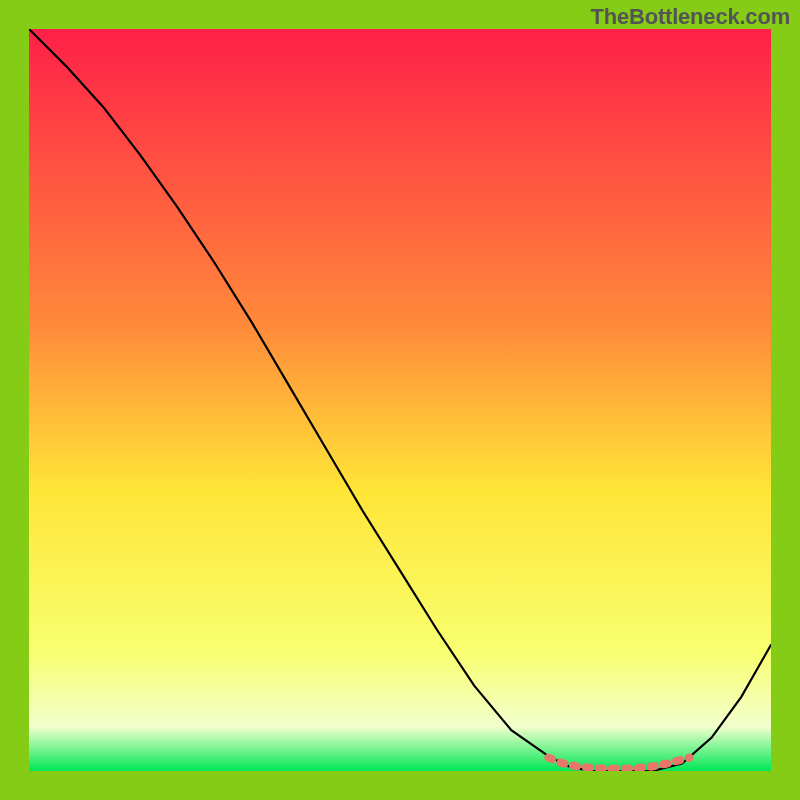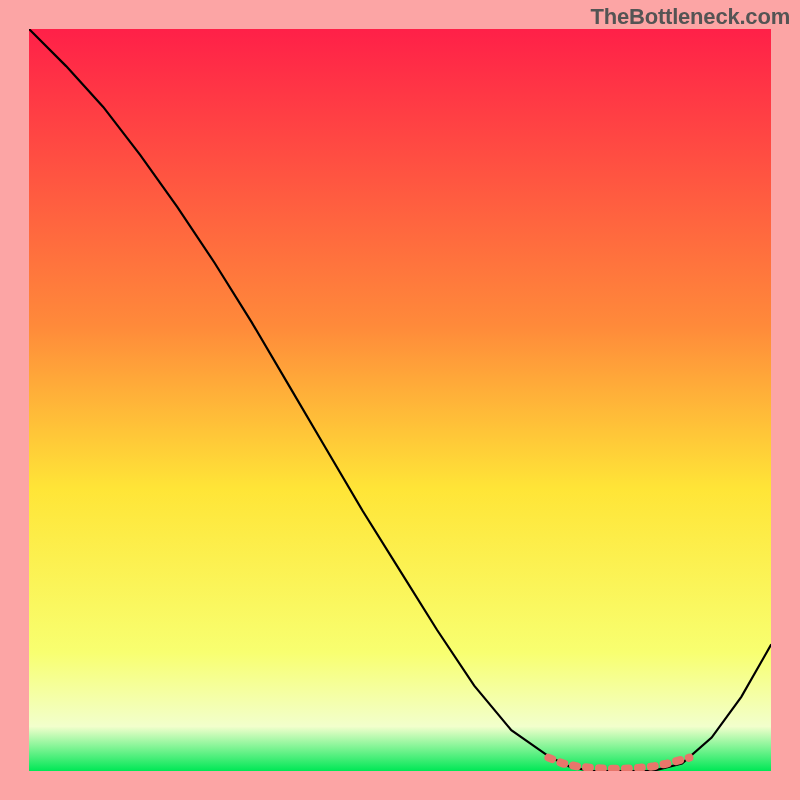--- a/index.html
+++ b/index.html
@@ -8,21 +8,21 @@
     width: 800px;
     height: 800px;
     background: #000;
     font-family: Arial, sans-serif;
     overflow: hidden;
   }
   .container {
     position: relative;
     width: 800px;
     height: 800px;
-    background: #fca5a5;
+    background: #84cc16;
   }
   .watermark {
     position: absolute;
     top: 4px;
     right: 10px;
     color: #545454;
     font-size: 22px;
     font-weight: 600;
     letter-spacing: -0.2px;
     z-index: 10;

